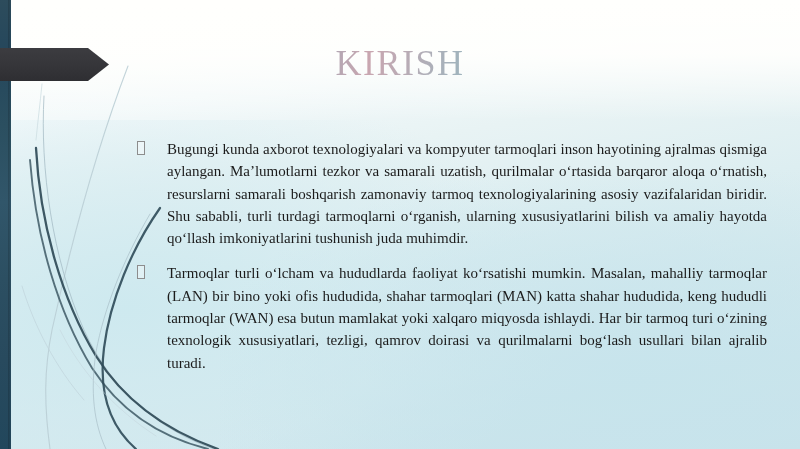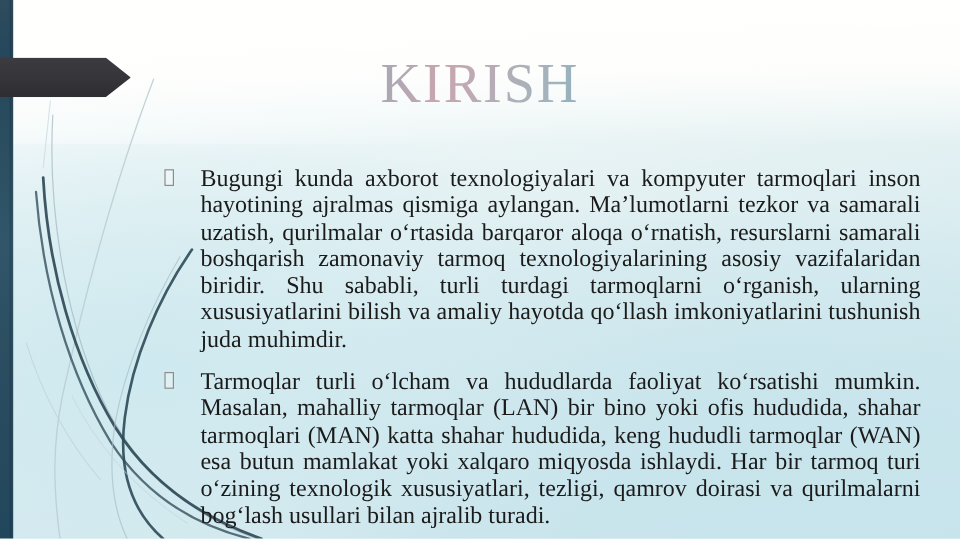--- a/index.html
+++ b/index.html
@@ -116,21 +116,21 @@
     pointer-events: none;
   }
 
   
   .title {
     position: absolute;
     left: 0;
     top: 43px;
     width: 800px;
     text-align: center;
-    font-size: 47px;
+    font-size: 36px;
     letter-spacing: 1.5px;
     line-height: 1.15;
     z-index: 8;
     background: linear-gradient(100deg,
         #2f93ad 0%,
         #3f9cb2 14%,
         #8aa9b8 34%,
         #c9a6b0 46%,
         #9fb4bd 58%,
         #4a9fb6 74%,
@@ -171,21 +171,21 @@
     display: inline-block;
     width: 6px;
     height: 12px;
     border: 1px solid #8d8d8d;
     vertical-align: -1px;
     background: rgba(255,255,255,0.35);
   }
 
   .para {
     flex: 1 1 auto;
-    font-size: 20px;
+    font-size: 15px;
     line-height: 22.3px;
     color: #1b1b1b;
     text-align: justify;
     text-justify: inter-word;
     hyphens: none;
     font-family: "Liberation Serif", "DejaVu Serif", serif;
   }
 </style>
 </head>
 <body>

